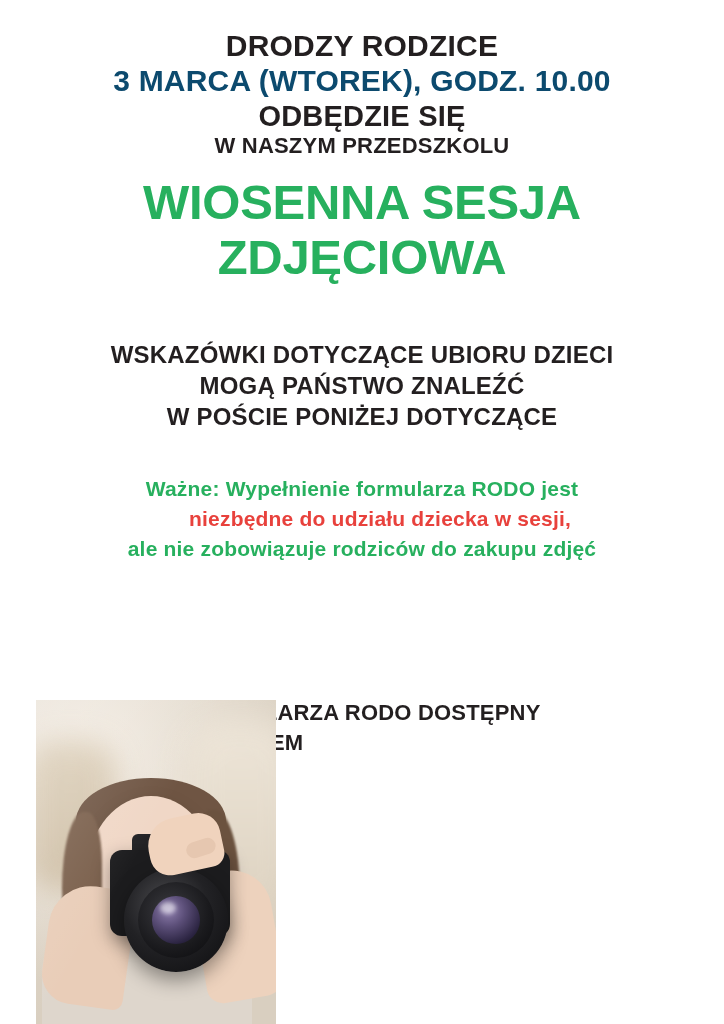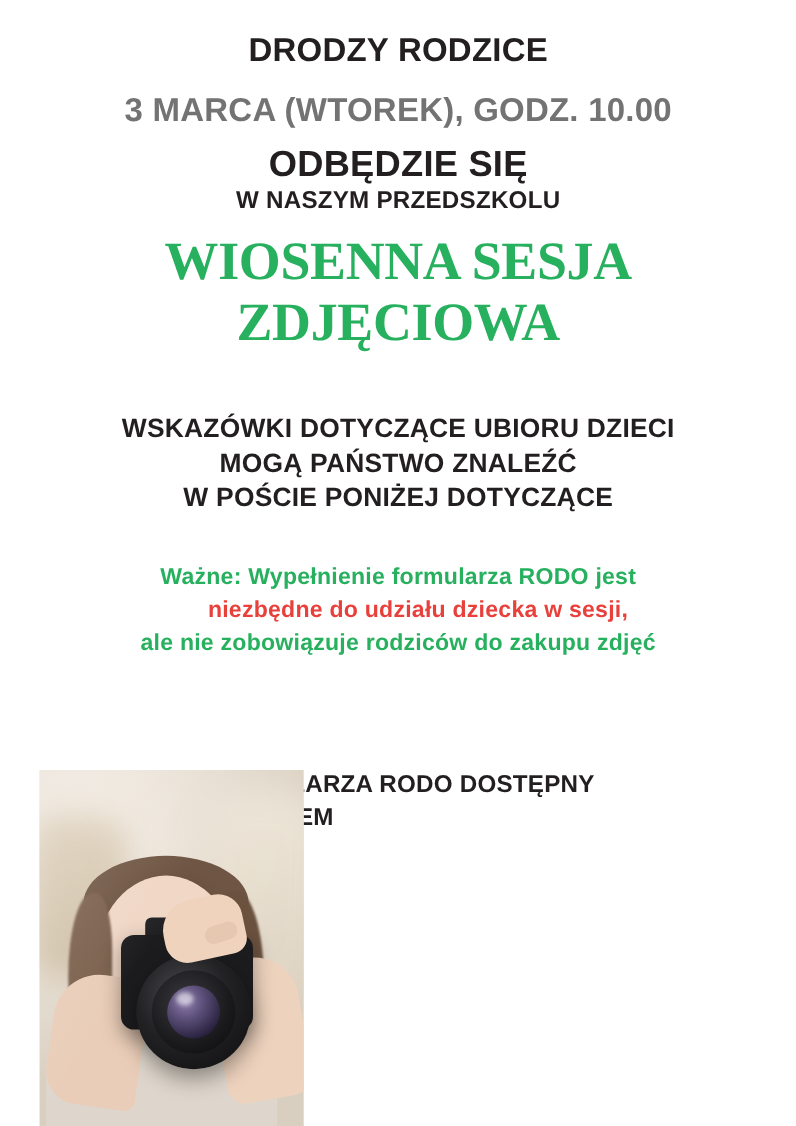--- a/index.html
+++ b/index.html
@@ -26,34 +26,33 @@
   .headline {
     text-align: center;
     padding-top: 28px;
   }
   .line {
     font-weight: bold;
     letter-spacing: 0.2px;
     line-height: 1.18;
   }
   .l-dark  { color: #231f20; }
-  .l-green { color: #737373; margin-top: 20px; }
+  .l-green { color: #0c4a6e; }
 
   .h1 { font-size: 30px; }
   .h2 { font-size: 30px; }
-  .h3 { font-size: 33px; margin-top: 11px; }
+  .h3 { font-size: 29px; }
   .h4 { font-size: 22px; }
 
   .big {
     font-size: 49px;
     font-weight: bold;
     color: #27b05e;
     line-height: 1.12;
     letter-spacing: -0.3px;
-    font-family: Liberation Serif, serif;
   }
   .big-wrap { margin-top: 16px; }
 
   
   .info {
     text-align: center;
     margin-top: 54px;
   }
   .info .line { font-size: 24px; color: #231f20; line-height: 1.30; }
 

